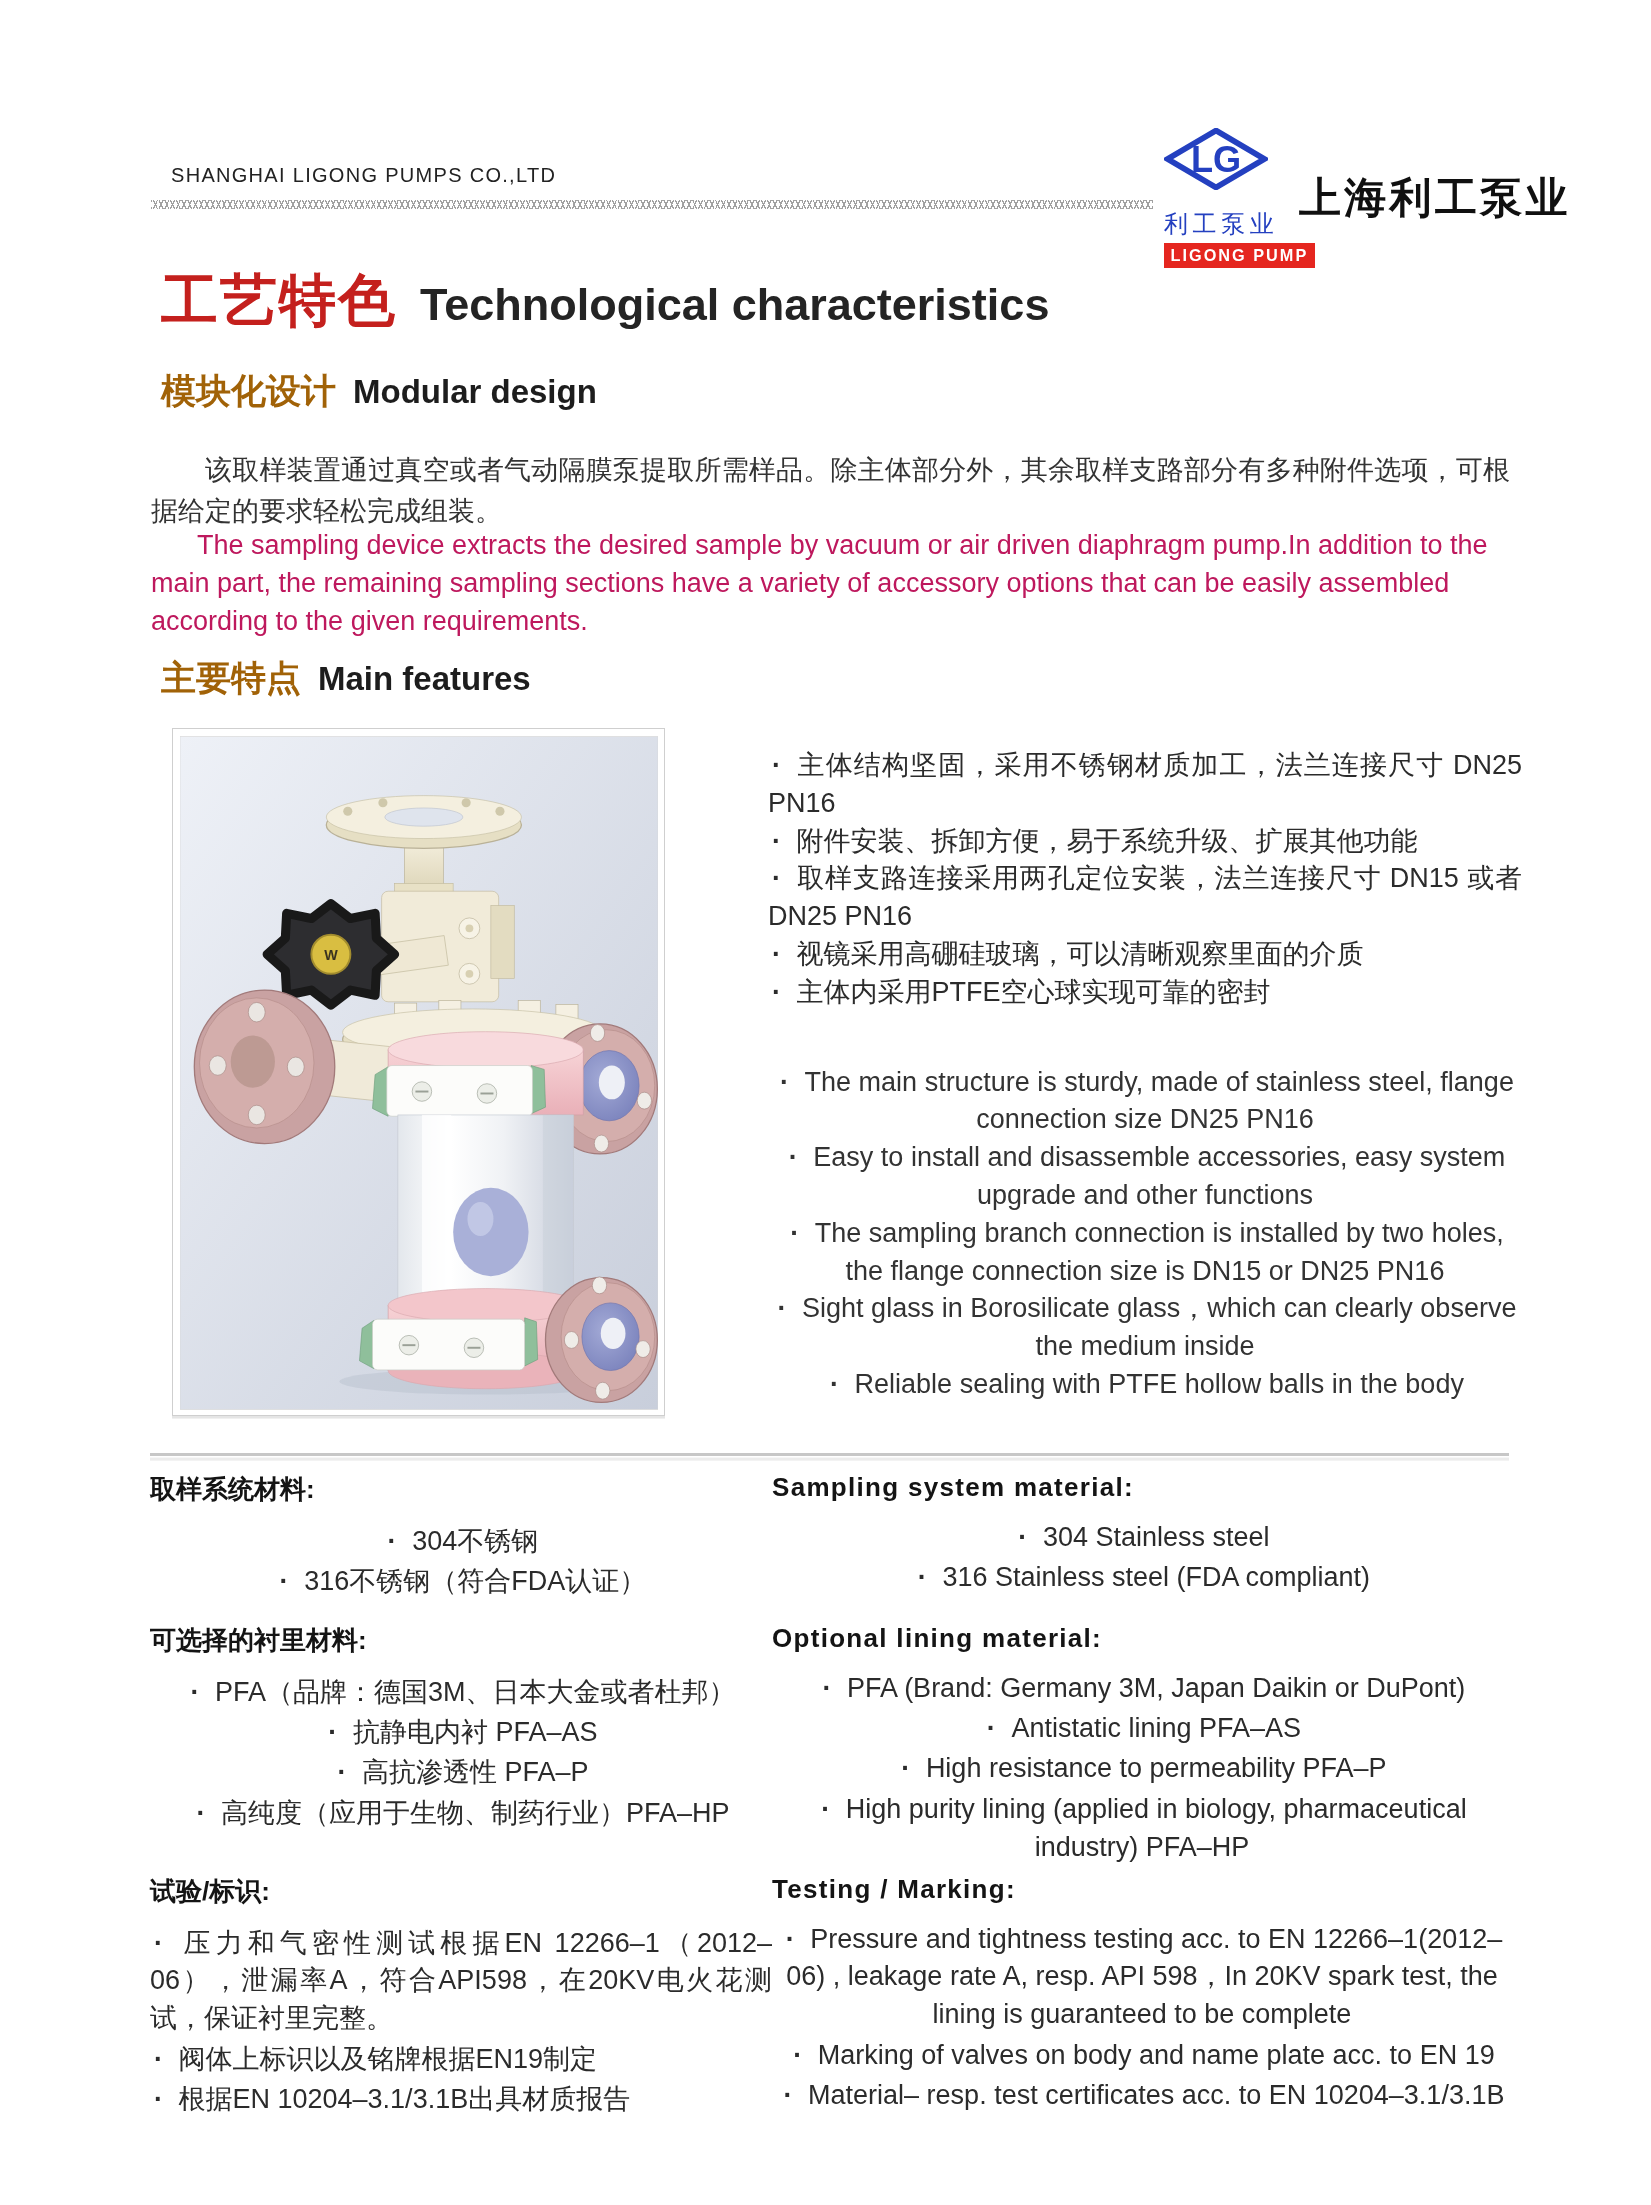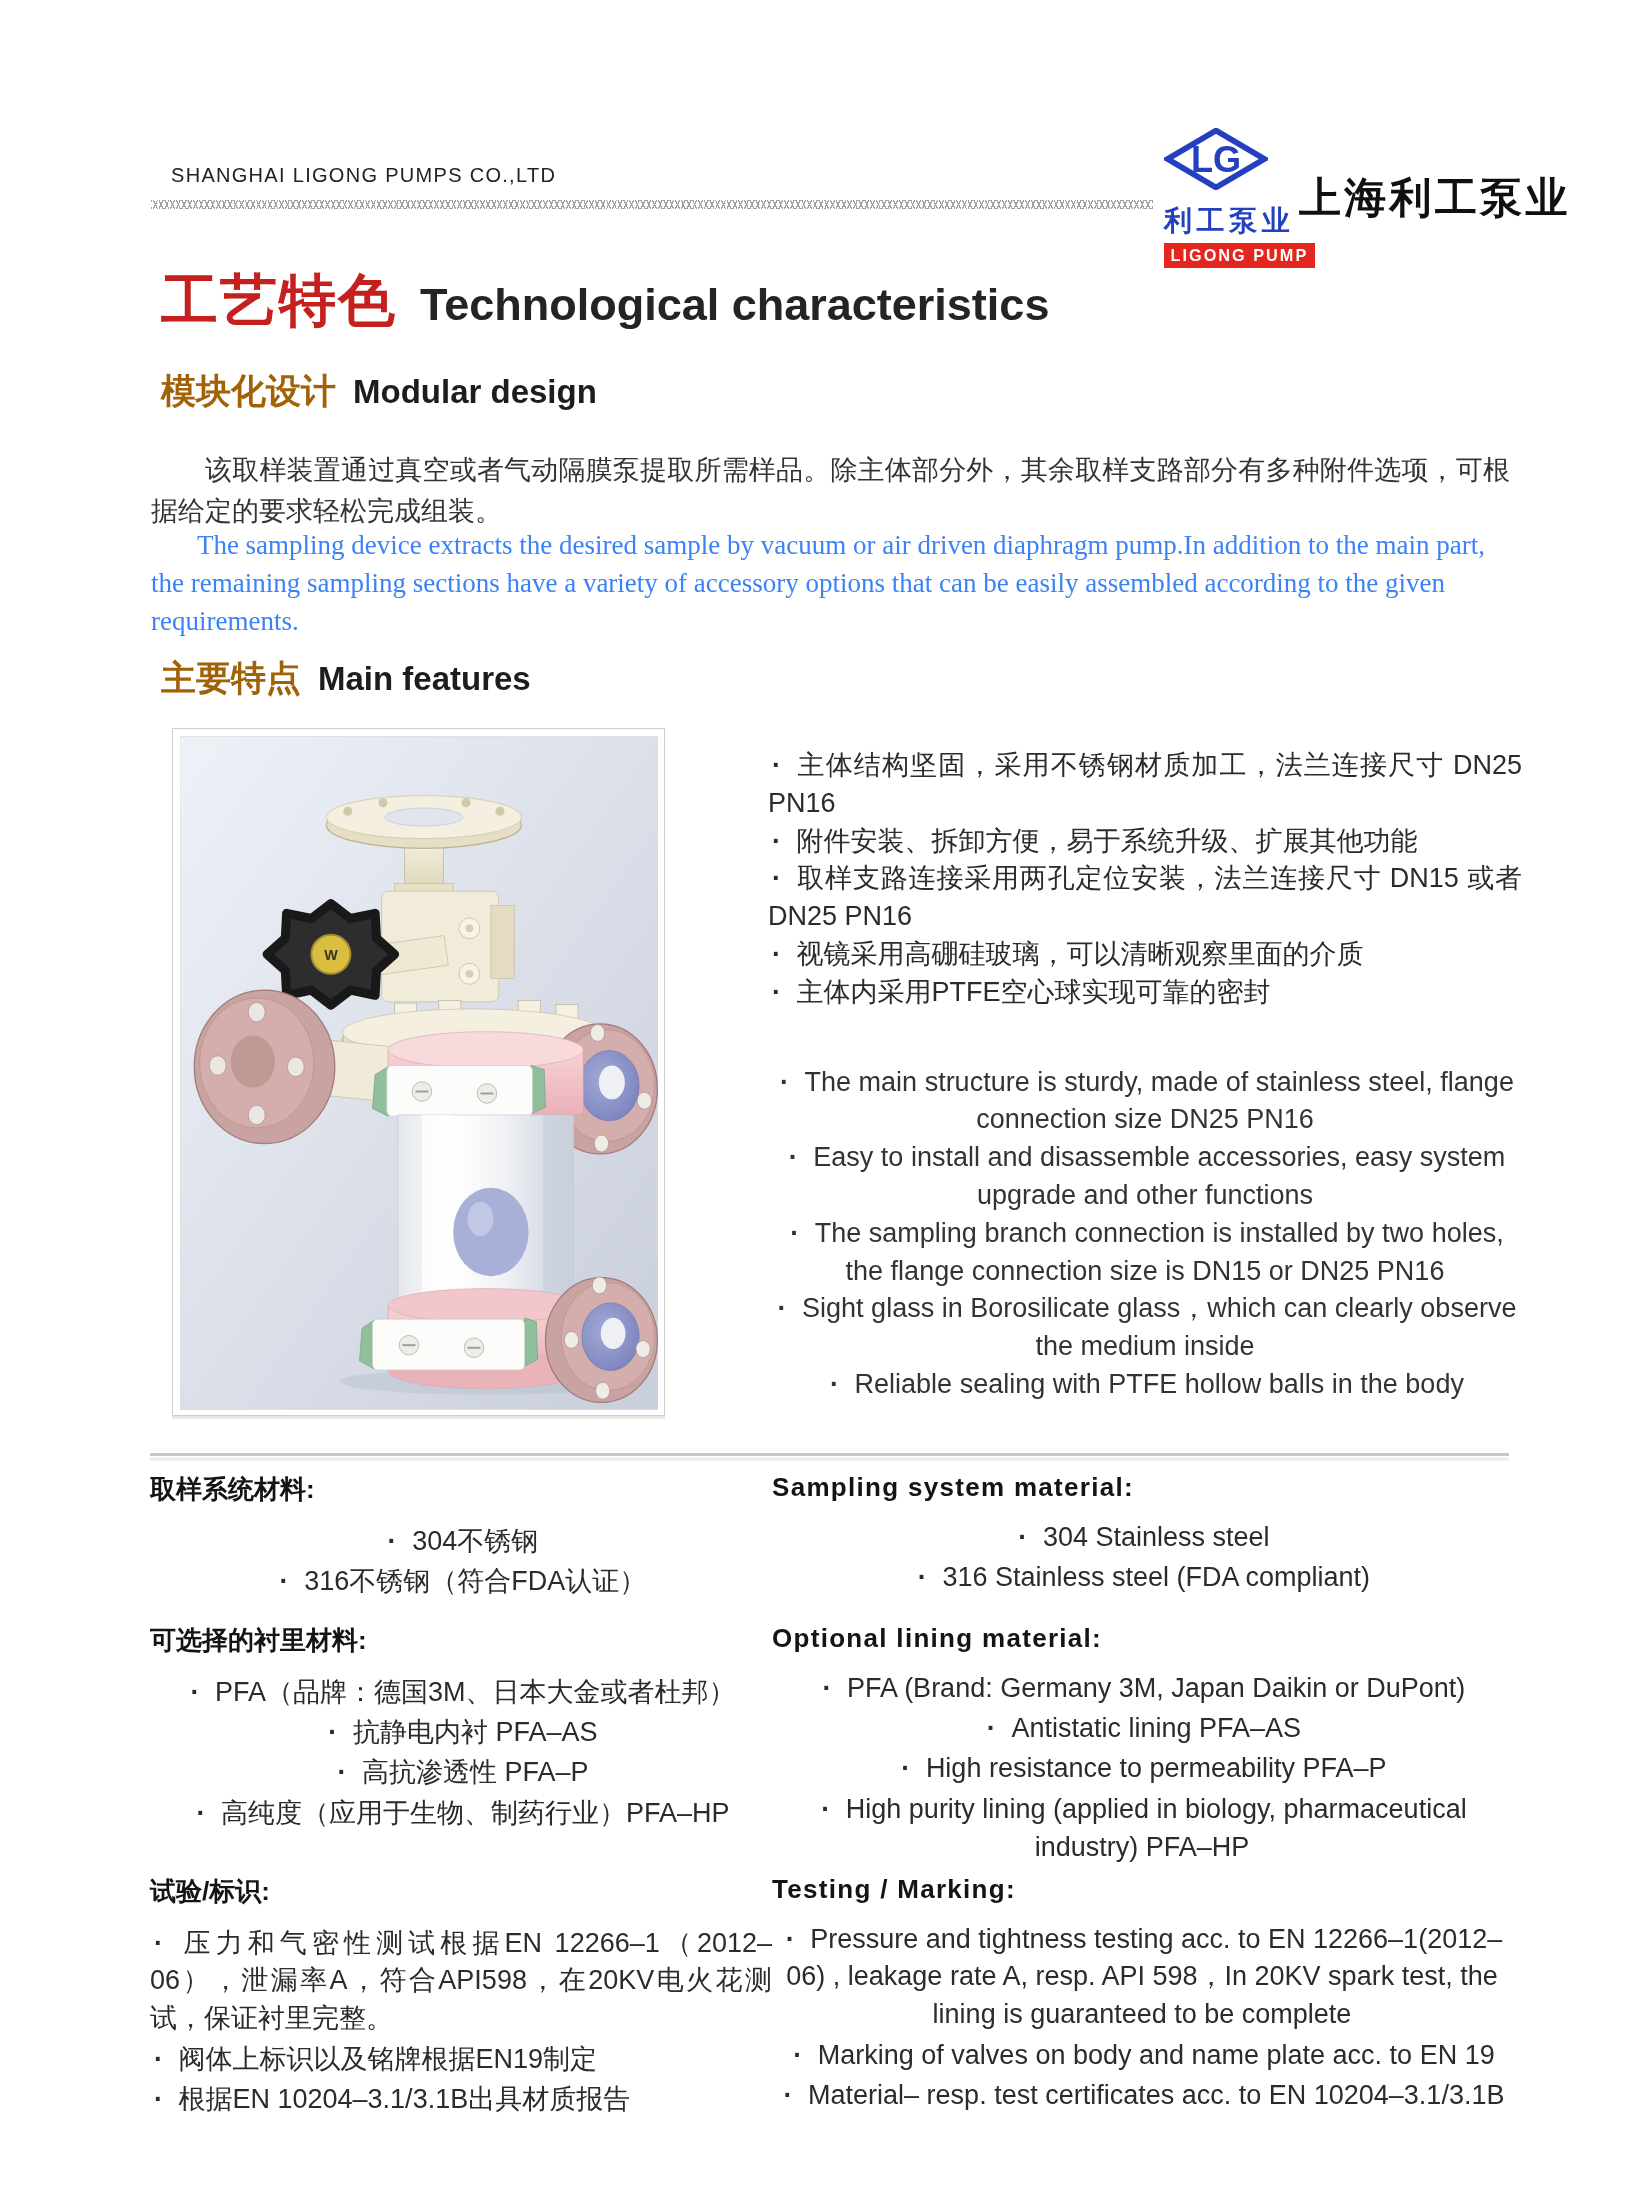--- a/index.html
+++ b/index.html
@@ -8,39 +8,39 @@
 
   
   .company{position:absolute;left:171px;top:164px;font-size:20px;letter-spacing:1.3px;
            color:#222;font-weight:500;white-space:nowrap;}
   .chevrons{position:absolute;left:151px;top:200px;width:1002px;height:9px;opacity:.7;
     background:
       repeating-linear-gradient(115deg,#7a7a7a 0 1.3px,transparent 1.3px 5.2px),
       repeating-linear-gradient(65deg,#7a7a7a 0 1.3px,transparent 1.3px 5.2px);}
   .logo-block{position:absolute;left:1164px;top:128px;display:flex;align-items:center;gap:26px;}
   .logo-col{display:flex;flex-direction:column;align-items:flex-start;width:109px;}
-  .logo-cn{font-size:28px;color:#2440c0;font-weight:700;letter-spacing:4.6px;margin-top:10px;white-space:nowrap;}
+  .logo-cn{font-size:24px;color:#2440c0;font-weight:400;letter-spacing:4.6px;margin-top:16px;white-space:nowrap;}
   .logo-banner{background:#e5261f;color:#fff;font-size:16.3px;font-weight:700;letter-spacing:2px;
                padding:2.6px 6.5px 3.3px;margin-top:3.3px;white-space:nowrap;}
   .brand-cn{font-size:42px;font-weight:700;color:#101010;letter-spacing:3.3px;white-space:nowrap;}
 
   
   .title-row{position:absolute;left:161px;top:263px;display:flex;align-items:baseline;gap:23px;}
   .title-cn{font-size:57px;font-weight:800;color:#c4201d;letter-spacing:2px;}
   .title-en{font-size:45px;font-weight:700;color:#242424;margin-top:8px;}
 
   .sec-heading{display:flex;align-items:baseline;gap:17px;}
   .sec-heading .cn{font-size:35px;font-weight:800;color:#a16207;}
   .sec-heading .en{font-size:33px;font-weight:700;color:#1d1d1d;}
   .modular-heading{position:absolute;left:161px;top:368px;}
   .features-heading{position:absolute;left:161px;top:655px;}
 
   .para{position:absolute;left:151px;width:1359px;font-size:27px;color:#333;}
   .para-cn{top:423px;line-height:1.5;text-align:justify;text-indent:2em;}
-  .para-en{top:500px;line-height:1.4;text-indent:1.7em;color:#3b82f6;font-family:Liberation Serif, serif;}
+  .para-en{top:500px;line-height:1.4;text-indent:1.7em;color:#be185d;}
 
   
   .product-box{position:absolute;left:172px;top:728px;width:493px;height:688px;
                background:#fff;border:0.7px solid #cfcfcf;box-sizing:border-box;padding:6.5px;
                box-shadow:0 2.6px 0 rgba(0,0,0,.10);}
   .product-box svg{display:block;}
 
   .feat-bullets{position:absolute;left:768px;top:747px;width:754px;}
   ul.blist{list-style:none;margin:0;padding:0;font-size:27px;line-height:1.4;color:#2b2b2b;text-align:center;}
   ul.blist li::before{content:"·";font-weight:700;margin:0 15.6px 0 3.9px;}

